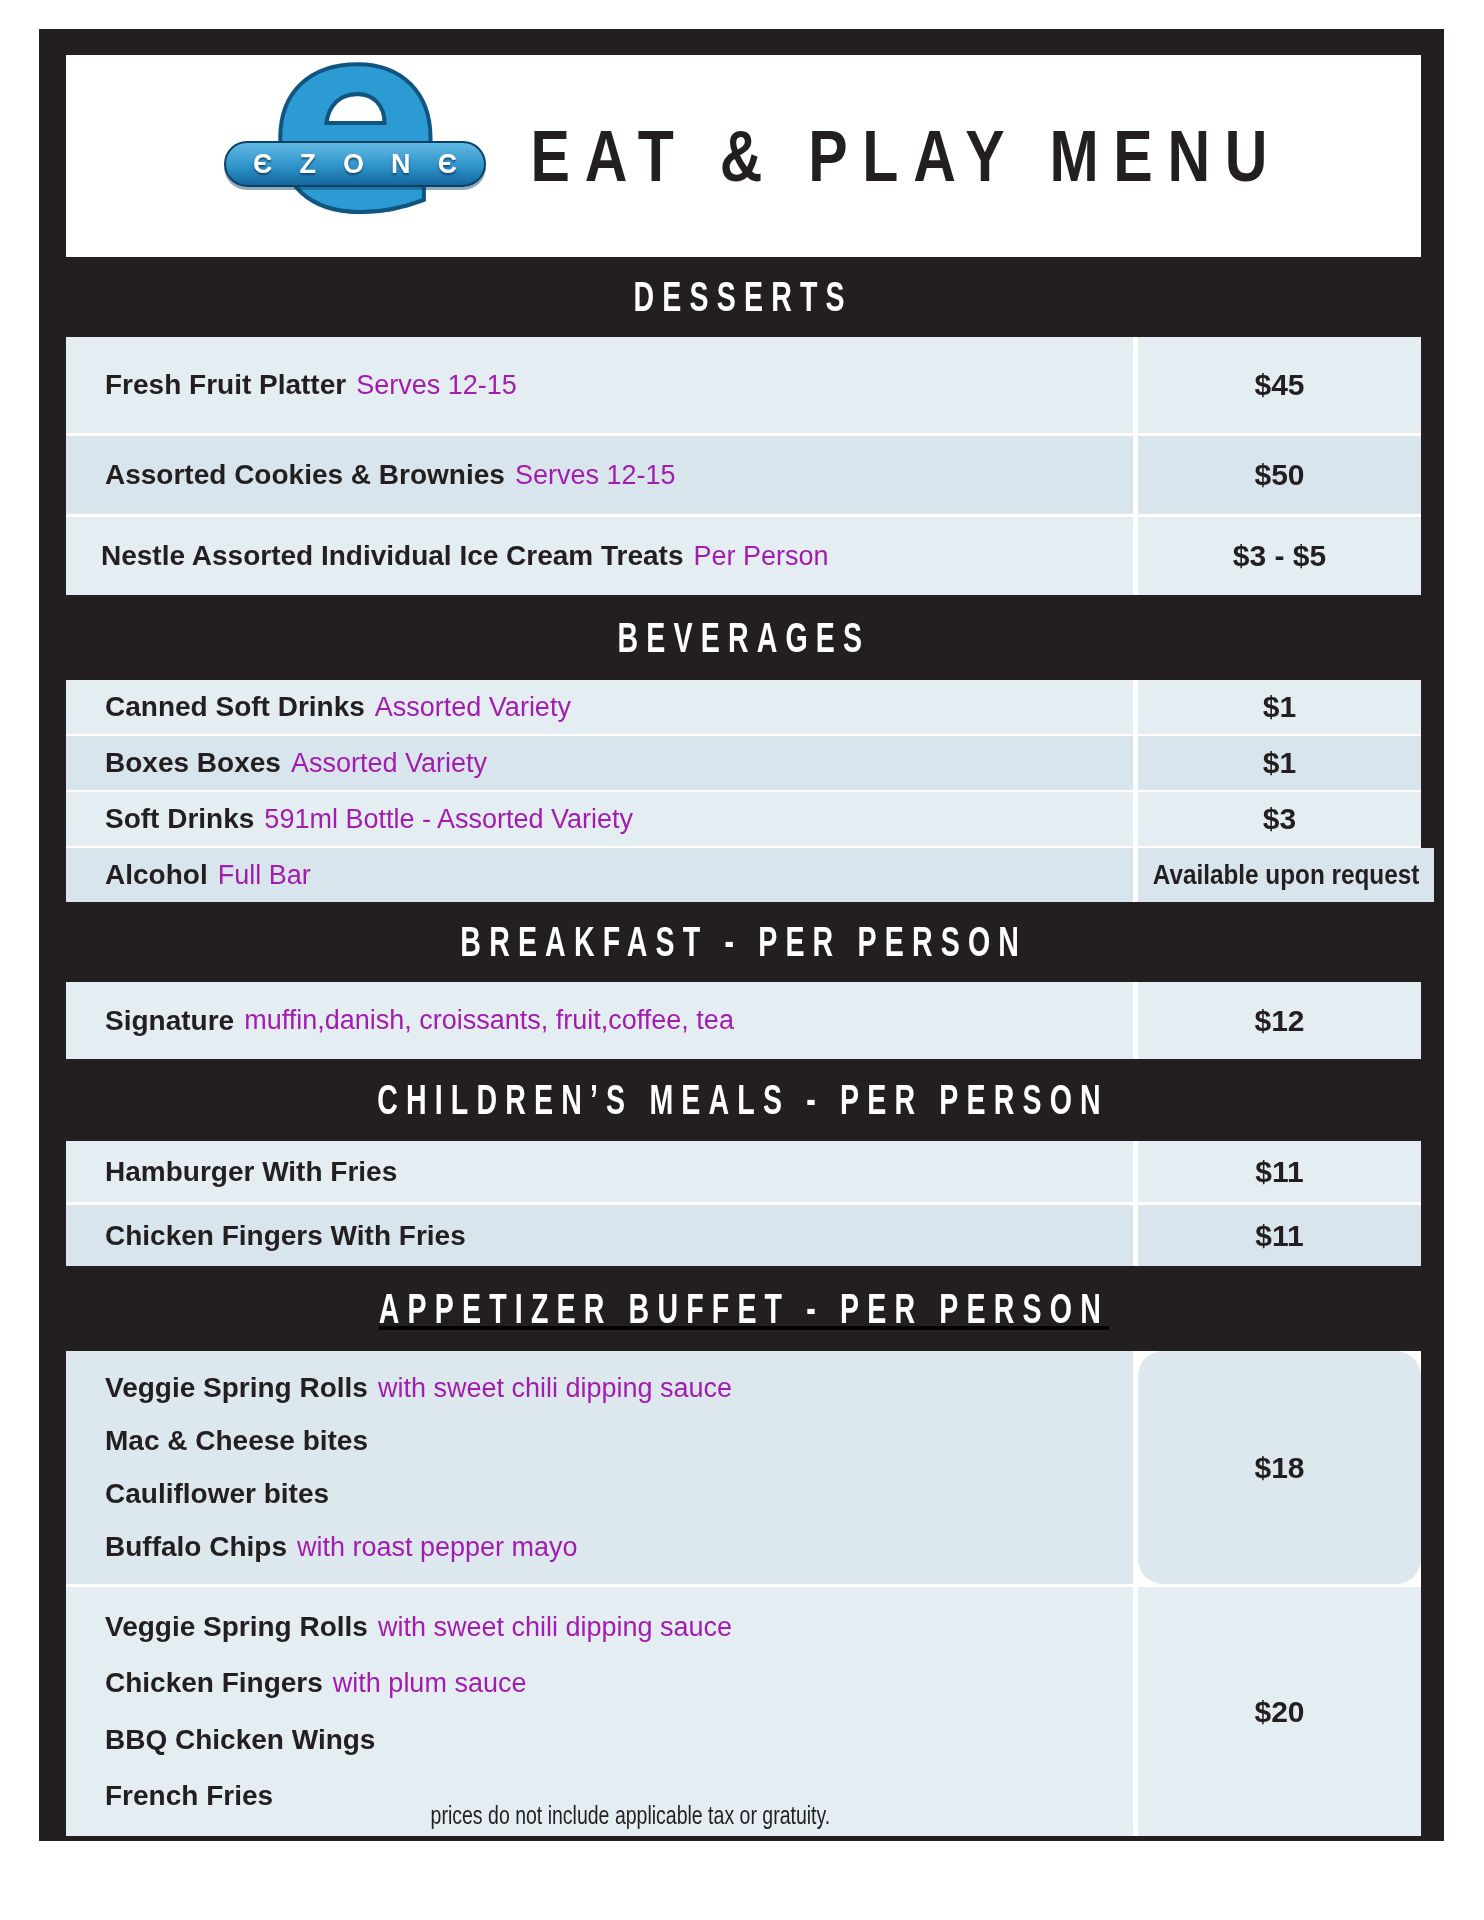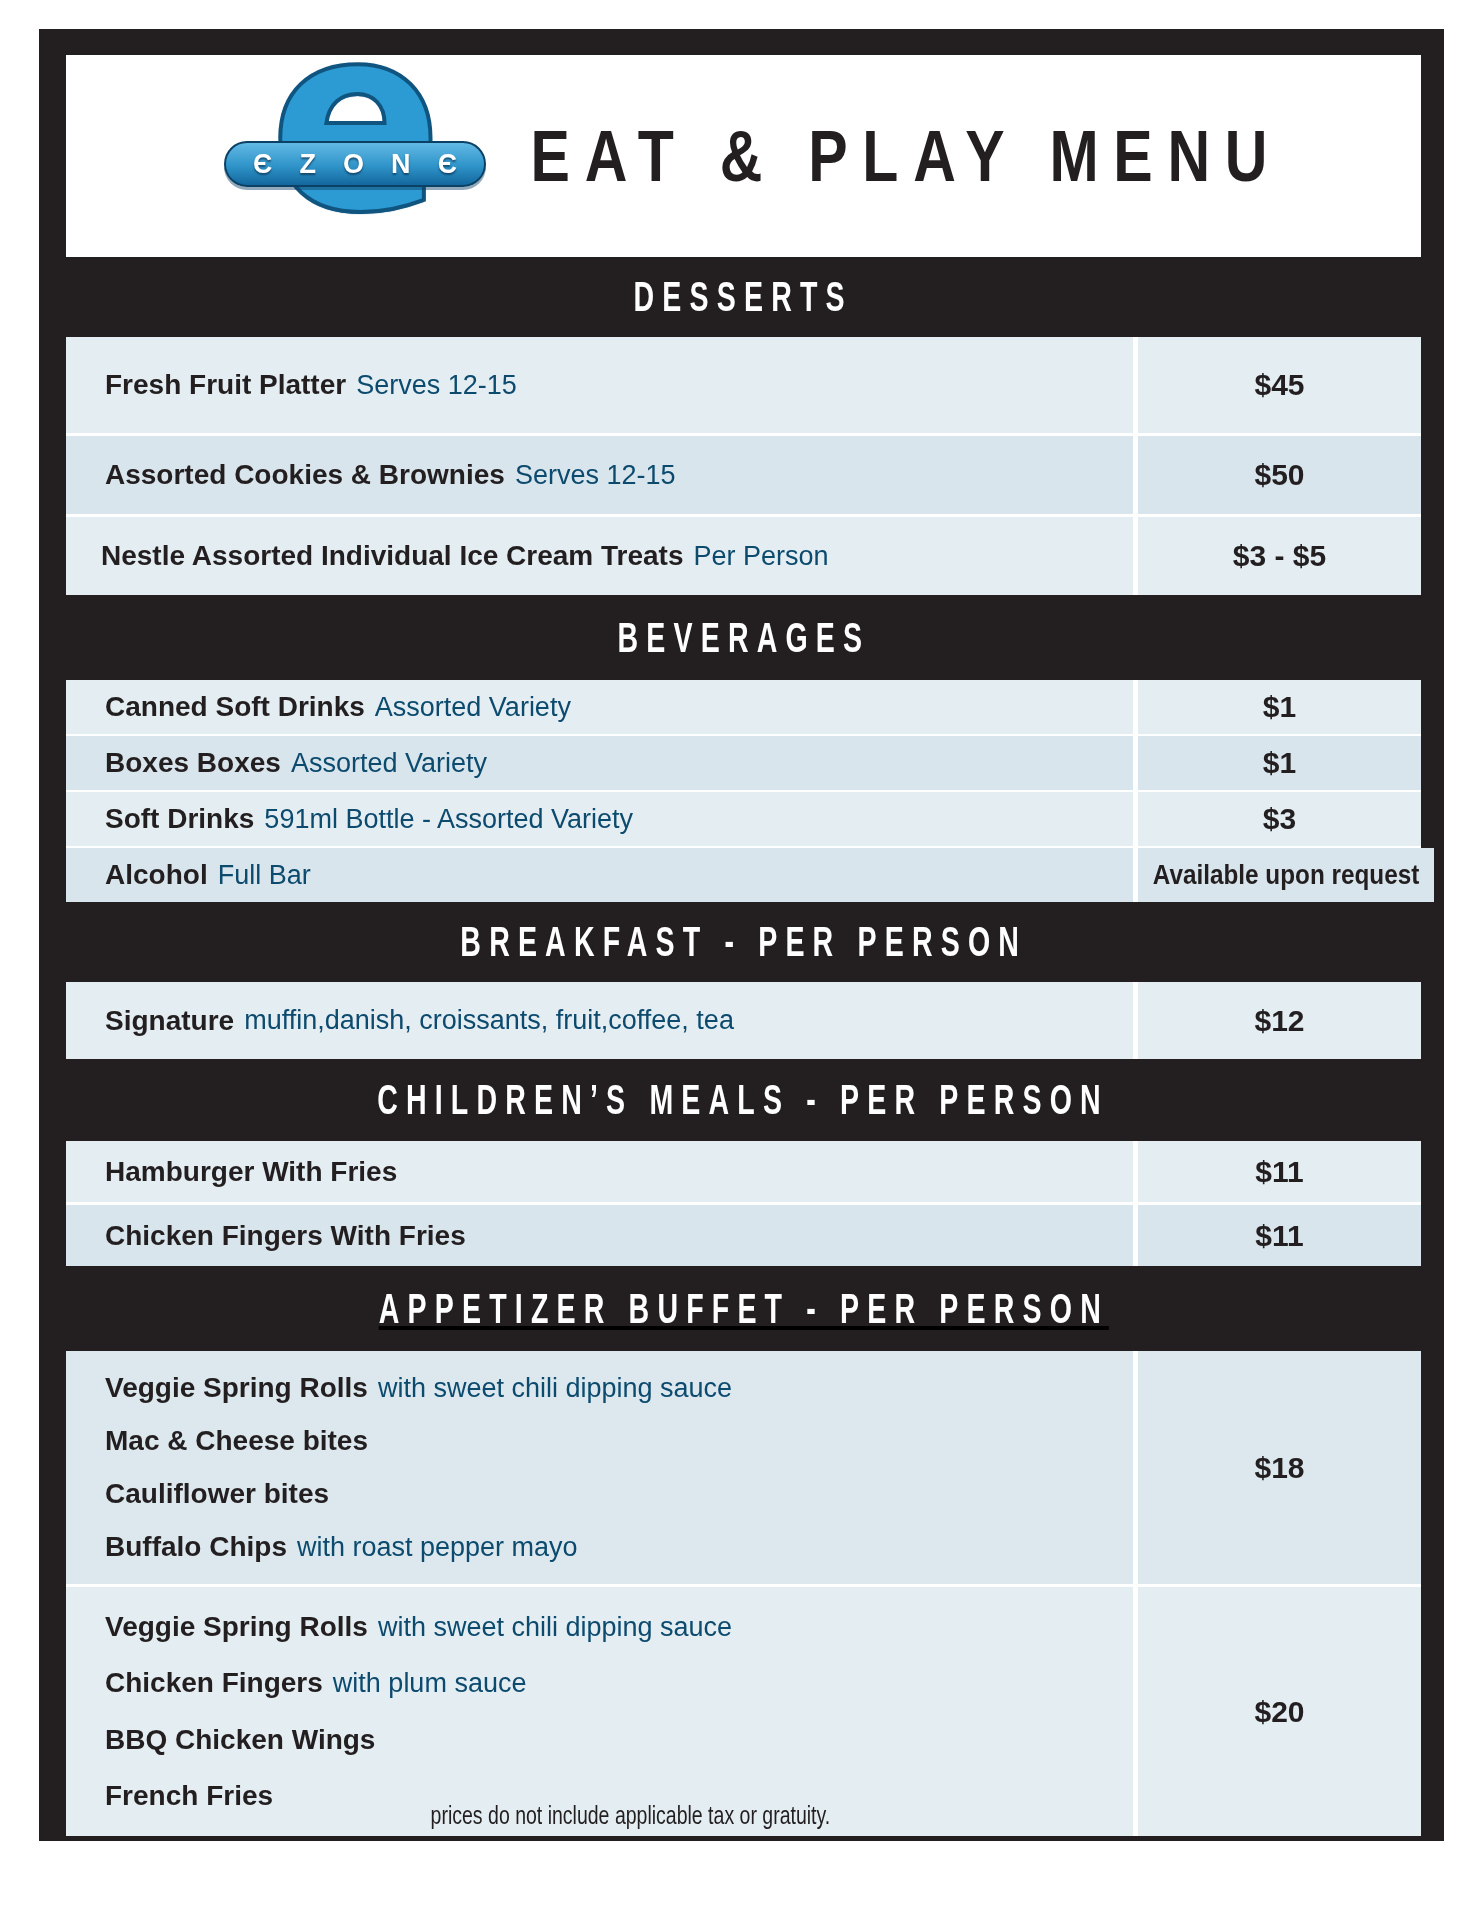--- a/index.html
+++ b/index.html
@@ -54,21 +54,21 @@
   .rows{display:flex;flex-direction:column;background:#ffffff;}
   .row{display:flex;gap:5px;}
   .cell-item{
     width:1067px;box-sizing:border-box;padding-left:39px;
     display:flex;align-items:center;flex:none;
   }
   .cell-price{
     flex:1;display:flex;align-items:center;justify-content:center;
   }
   .item-name{font-weight:bold;font-size:28px;color:#231f20;white-space:nowrap;}
-  .item-desc{font-size:27px;color:#0c4a6e;margin-left:10px;white-space:nowrap;}
+  .item-desc{font-size:27px;color:#a21caf;margin-left:10px;white-space:nowrap;}
   .price-text{font-weight:bold;font-size:30px;color:#231f20;white-space:nowrap;}
   .price-text.long{font-size:27px;display:inline-block;transform:scaleX(0.9);}
   
   .group{display:flex;gap:5px;}
   .group-items{
     width:1067px;box-sizing:border-box;padding-left:39px;flex:none;
     display:flex;flex-direction:column;justify-content:space-evenly;
   }
   .group-price{flex:1;display:flex;align-items:center;justify-content:center;}
   
@@ -214,21 +214,21 @@
         <span class="section-label">APPETIZER BUFFET - PER PERSON</span>
       </div>
       <div class="rows" style="gap: 3px;">
         <div class="group" style="height: 233px;">
           <div class="group-items" style="background: rgb(220, 232, 238);">
             <div><span class="item-name">Veggie Spring Rolls</span><span class="item-desc">with sweet chili dipping sauce</span></div>
             <div><span class="item-name">Mac &amp; Cheese bites</span></div>
             <div><span class="item-name">Cauliflower bites</span></div>
             <div><span class="item-name">Buffalo Chips</span><span class="item-desc">with roast pepper mayo</span></div>
           </div>
-          <div class="group-price" style="background: rgb(220, 232, 238);">
+          <div class="group-price" style="background: rgb(220, 232, 238); border-radius: 25px;">
             <span class="price-text">$18</span>
           </div>
         </div>
         <div class="group" style="height: 249px;">
           <div class="group-items" style="background: rgb(228, 237, 242);">
             <div><span class="item-name">Veggie Spring Rolls</span><span class="item-desc">with sweet chili dipping sauce</span></div>
             <div><span class="item-name">Chicken Fingers</span><span class="item-desc">with plum sauce</span></div>
             <div><span class="item-name">BBQ Chicken Wings</span></div>
             <div><span class="item-name">French Fries</span></div>
           </div>

